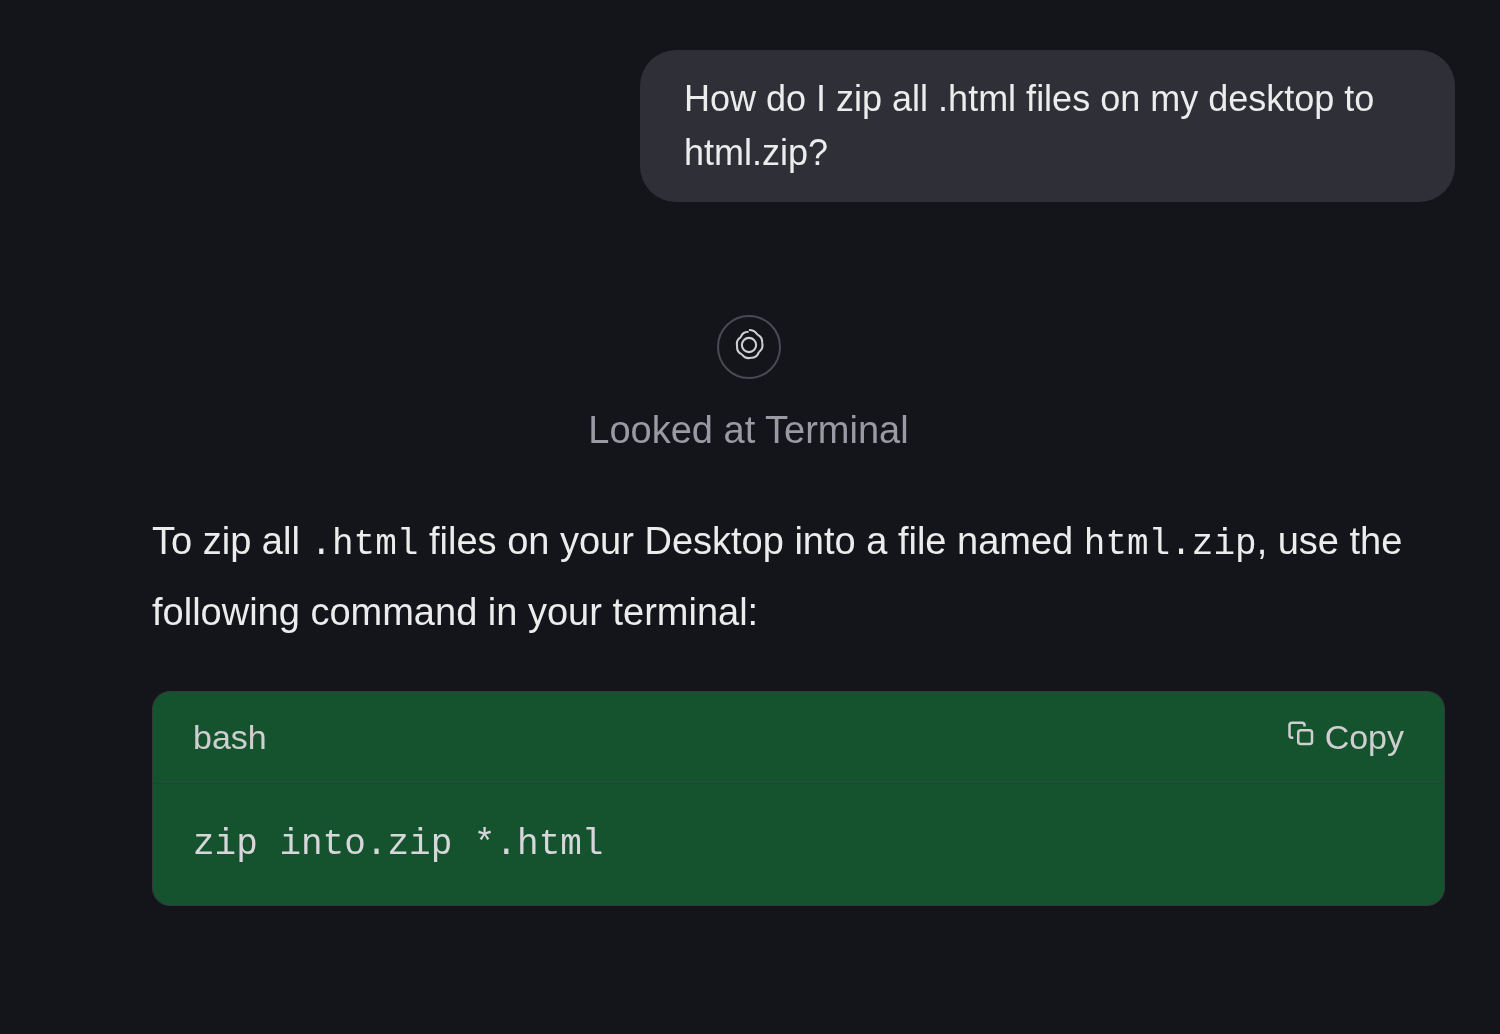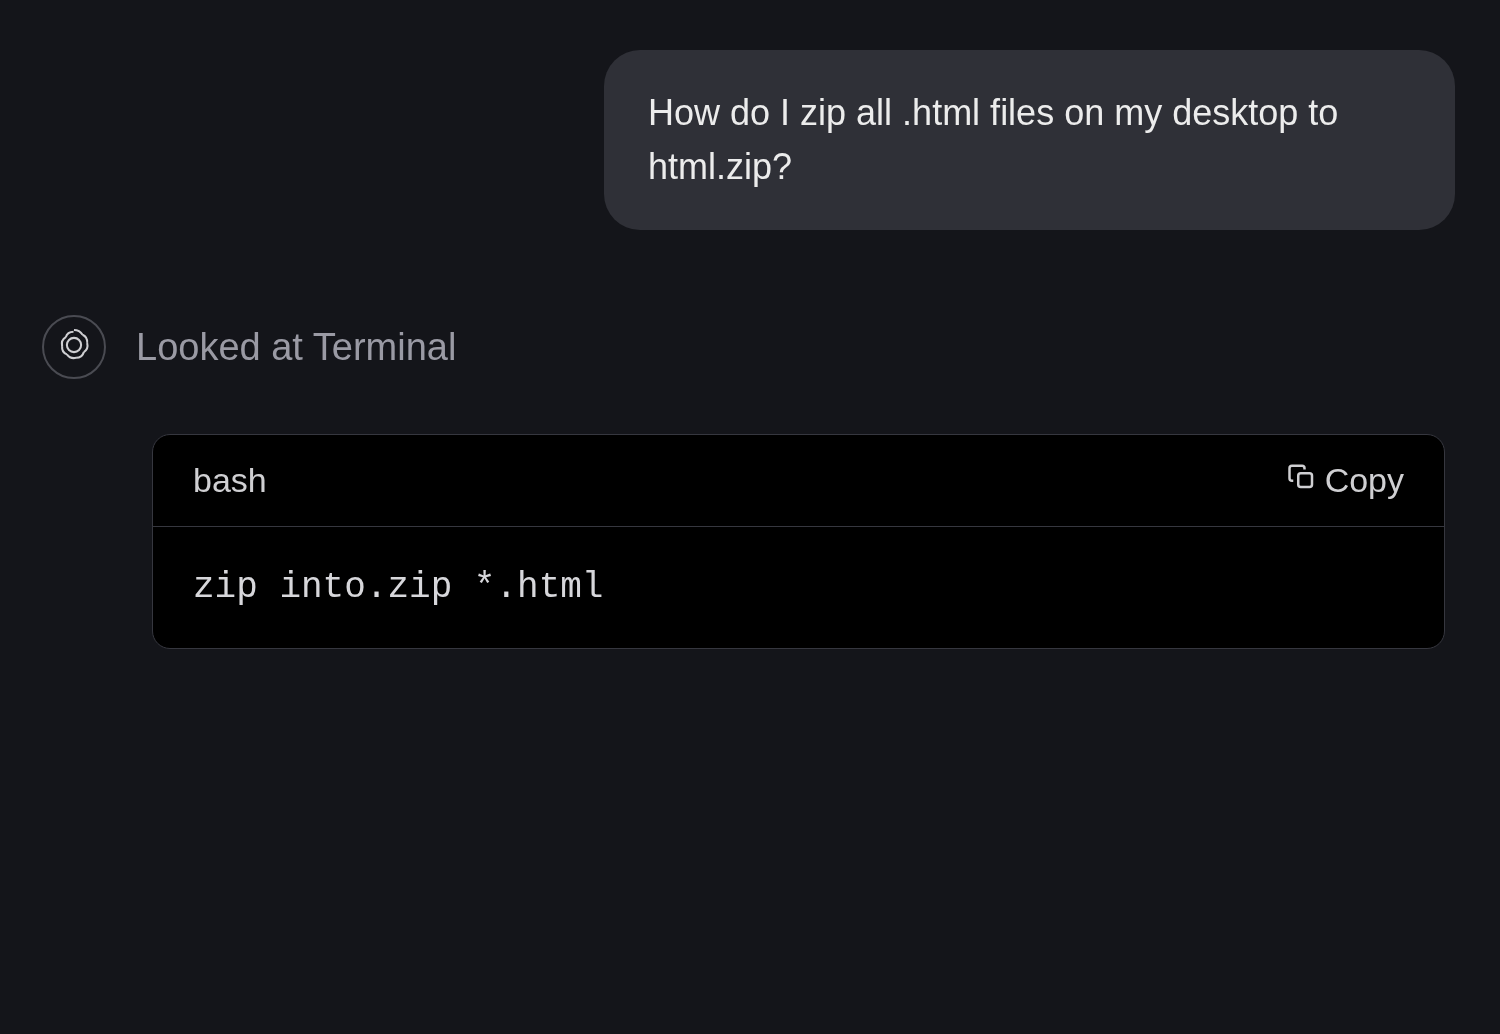--- a/index.html
+++ b/index.html
@@ -12,40 +12,41 @@
     height: 1034px;
     background: #14151a;
     font-family: -apple-system, BlinkMacSystemFont, "Segoe UI", Helvetica, Arial, sans-serif;
     overflow: hidden;
     position: relative;
   }
   .user-bubble {
     position: absolute;
     top: 50px;
     right: 45px;
-    left: 604px;
+    left: 640px;
     background: #2f3037;
     border-radius: 36px;
-    padding: 36px 44px;
+    padding: 22px 44px;
     color: #ececec;
     font-size: 36px;
     line-height: 1.5;
     font-weight: 400;
   }
   .assistant-block {
     position: absolute;
     top: 315px;
     left: 42px;
     right: 45px;
   }
   .status-row {
     display: flex;
     align-items: center;
     gap: 30px;
     margin-bottom: 55px;
+    flex-direction: column;
   }
   .avatar-circle {
     width: 64px;
     height: 64px;
     border: 2px solid #4a4b52;
     border-radius: 50%;
     display: flex;
     align-items: center;
     justify-content: center;
     flex-shrink: 0;
@@ -70,21 +71,21 @@
     font-weight: 400;
   }
   .response-text .mono {
     font-family: "SFMono-Regular", Consolas, "Liberation Mono", Menlo, monospace;
     font-size: 36px;
   }
   .code-block {
     margin-left: 110px;
     margin-right: 10px;
     margin-top: 45px;
-    background: #000000;
+    background: #14532d;
     border: 1px solid #36373f;
     border-radius: 18px;
     overflow: hidden;
   }
   .code-header {
     display: flex;
     justify-content: space-between;
     align-items: center;
     padding: 26px 40px;
     border-bottom: 1px solid #36373f;
@@ -129,20 +130,23 @@
       <span>
         <svg viewBox="0 0 24 24" stroke-width="1.3">
           <path d="M12 2.5c2.3 0 4.3 1.2 5.4 3M17.4 5.5c2 .9 3.1 3 2.9 5.2M20.3 10.7c.6 2.2-.3 4.5-2.1 5.8M18.2 16.5c-.6 2.1-2.6 3.6-4.9 3.6M13.3 20.1c-2.2.5-4.5-.4-5.8-2.2M7.5 17.9c-2-.8-3.2-2.9-3-5.1M4.5 12.8c-.5-2.2.4-4.5 2.3-5.7M6.8 7.1c.6-2.1 2.6-3.5 4.9-3.5"></path>
           <circle cx="12" cy="12" r="4.5"></circle>
         </svg>
       </span>
     </div>
     <span class="status-text">Looked at Terminal</span>
   </div>
 
+  <div class="response-text">
+    <span>To zip all </span><span class="mono">.html</span><span> files on your Desktop into a file named </span><span class="mono">html.zip</span><span>, use the following command in your terminal:</span>
+  </div>
 
   <div class="code-block">
     <div class="code-header">
       <span class="code-lang">bash</span>
       <button class="copy-button">
         <span>
           <svg viewBox="0 0 24 24" fill="none" stroke="#cfcfd2" stroke-width="2">
             <rect x="9" y="9" width="11" height="11" rx="2"></rect>
             <path d="M5 15H4a2 2 0 0 1-2-2V5a2 2 0 0 1 2-2h8a2 2 0 0 1 2 2v1"></path>
           </svg>

